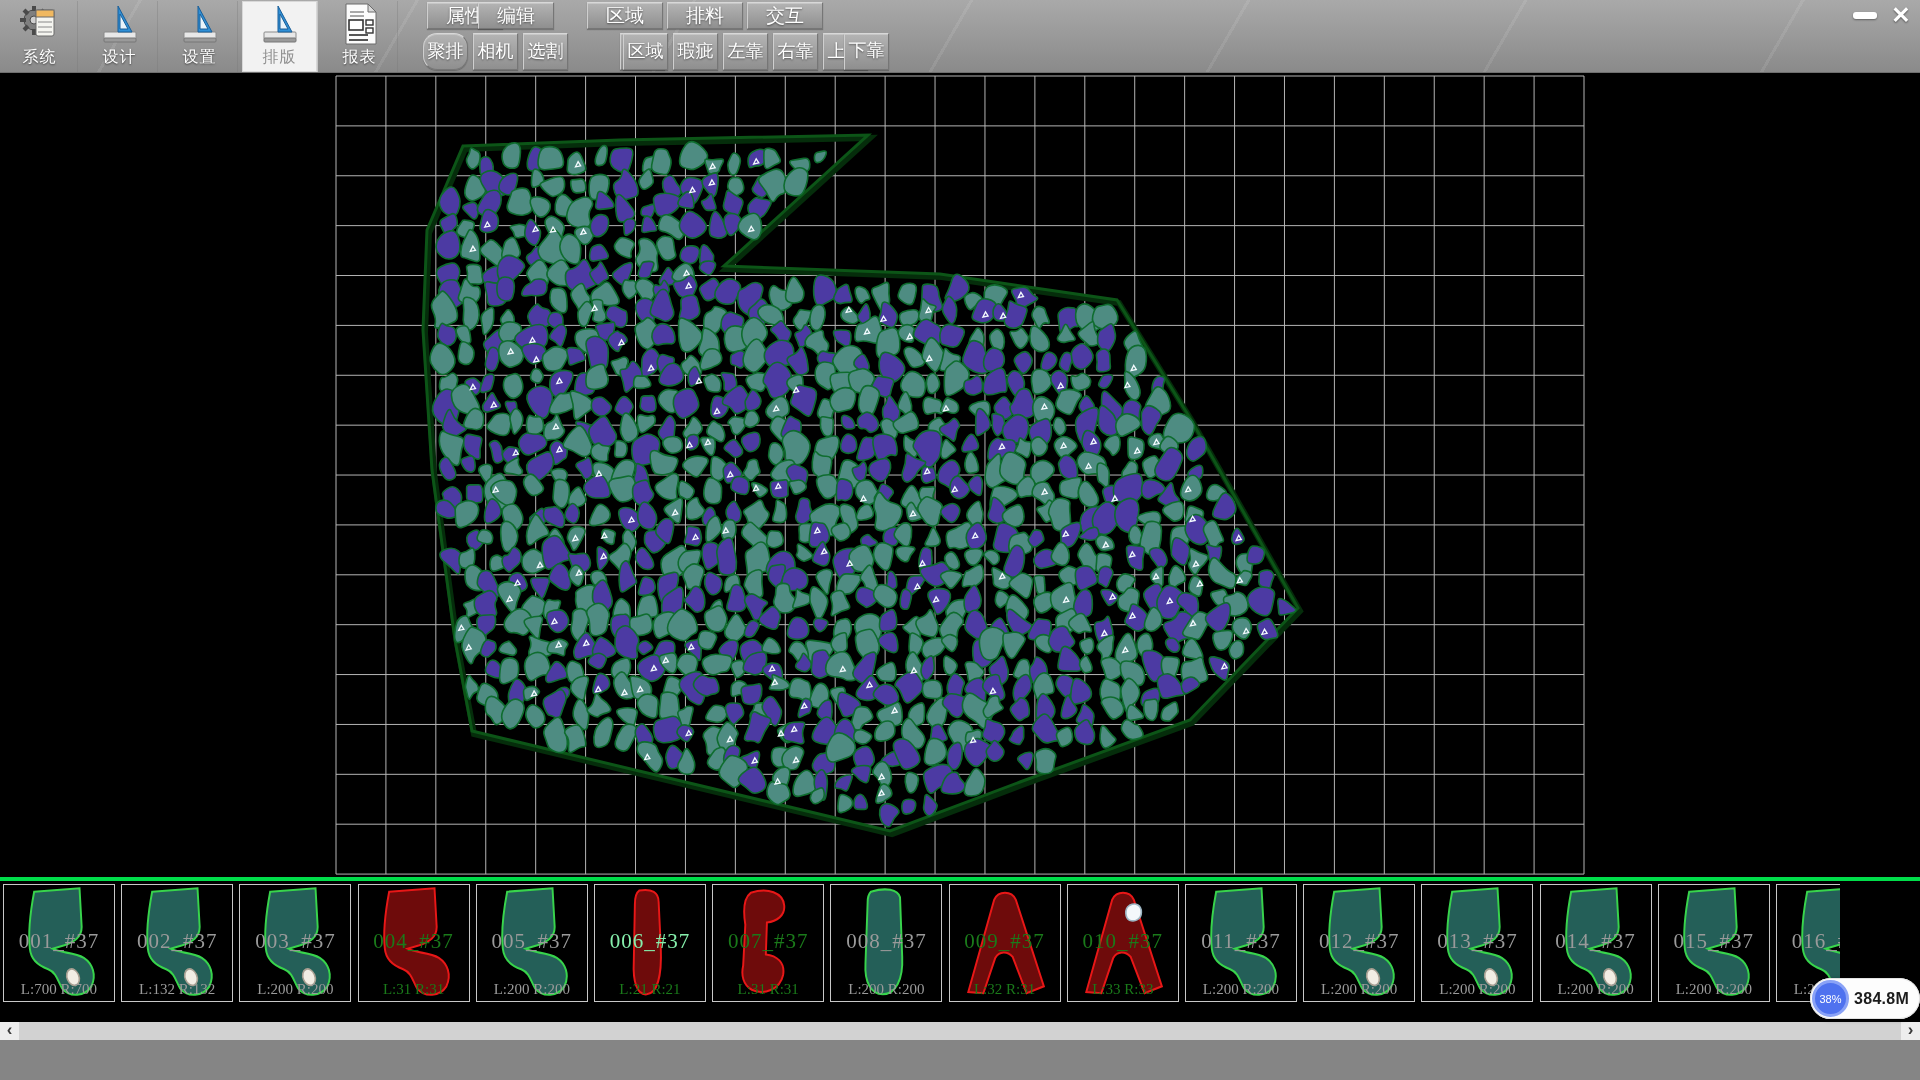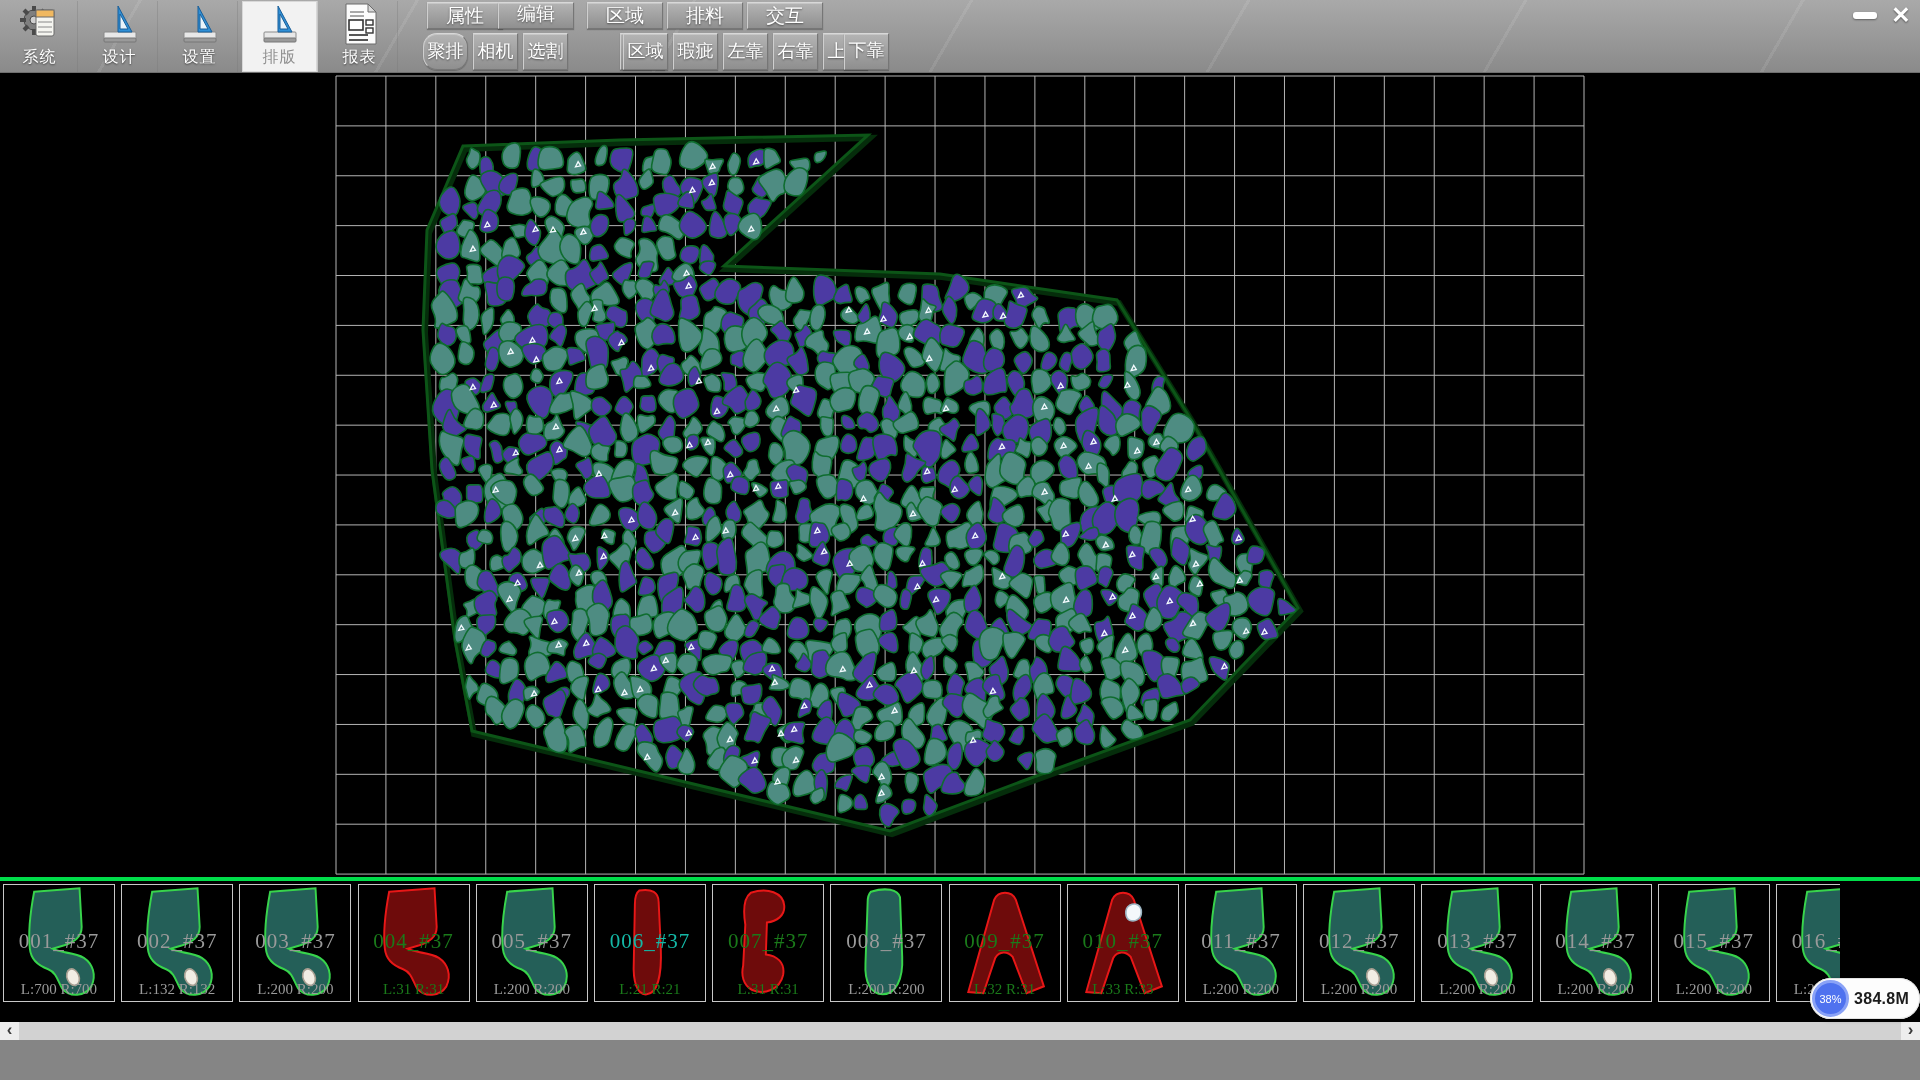--- a/index.html
+++ b/index.html
@@ -164,21 +164,21 @@
       <rect x="28" y="26" width="7" height="5" fill="#fff" stroke="#333" stroke-width="1.4"></rect>
       <line x1="11" y1="33" x2="30" y2="33" stroke="#555" stroke-width="2"></line>
       <line x1="11" y1="38" x2="30" y2="38" stroke="#555" stroke-width="2"></line>
             </g>
           </svg></div>
                  <div class="lbl">报表</div>
       </div>
     </div>
   <div id="menuButtons">
       <div class="bevelbtn menu-btn" style="left: 427px;">属性</div>
-      <div class="bevelbtn menu-btn" style="left: 498px; font-family: Liberation Mono, monospace;">编辑</div>
+      <div class="bevelbtn menu-btn" style="left: 478px;">编辑</div>
       <div class="bevelbtn menu-btn" style="left: 587px;">区域</div>
       <div class="bevelbtn menu-btn" style="left: 667px;">排料</div>
       <div class="bevelbtn menu-btn" style="left: 747px;">交互</div>
     </div>
   <div id="actionButtons">
       <div class="bevelbtn action-btn" style="left: 423px; border-radius: 14px;">聚排</div>
       <div class="bevelbtn action-btn" style="left: 473px;">相机</div>
       <div class="bevelbtn action-btn" style="left: 523px;">选割</div>
       <div class="bevelbtn action-btn" style="left: 573px; margin-left: 47px;">全割</div>
       <div class="bevelbtn action-btn" style="left: 623px;">区域</div>
@@ -1260,21 +1260,21 @@
       <svg viewBox="0 0 100 100" preserveAspectRatio="none">
        <path d="M27,5 L69,2 L71,36 C71,45 64,49 55,52 L44,55 C52,59 64,58 73,63 C81,68 85,78 80,88 C74,97 60,98 53,90 C49,84 48,76 40,73 C31,70 24,65 23,55 C21,38 24,20 27,5 Z" fill="#245f58" stroke="#38d44c" stroke-width="1.8"></path>
      </svg>
      <div class="tlabel" style="color: rgb(154, 154, 154);">005_#37</div>
      <div class="tcounts" style="color: rgb(154, 154, 154);">L:200 R:200</div>
     </div>
     <div class="tile" style="left: 594px;">
       <svg viewBox="0 0 100 100" preserveAspectRatio="none">
        <path d="M40,4 C52,2 58,6 58,14 L60,54 C61,78 57,94 47,95 C38,96 34,84 35,66 L36,16 C36,9 37,6 40,4 Z" fill="#6e0b0b" stroke="#e81717" stroke-width="1.8"></path>
      </svg>
-     <div class="tlabel" style="color: #14b8a6;">006_#37</div>
+     <div class="tlabel" style="color: #86efac;">006_#37</div>
      <div class="tcounts" style="color: rgb(26, 122, 26);">L:21 R:21</div>
     </div>
     <div class="tile" style="left: 712.2px;">
       <svg viewBox="0 0 100 100" preserveAspectRatio="none">
        <path d="M34,6 C50,1 64,6 65,17 C66,26 58,31 49,32 L48,60 C58,61 66,67 64,78 C61,91 46,96 35,91 C27,87 25,78 27,70 L29,34 C27,22 27,11 34,6 Z" fill="#6e0b0b" stroke="#e81717" stroke-width="1.8"></path>
      </svg>
      <div class="tlabel" style="color: rgb(26, 122, 26);">007_#37</div>
      <div class="tcounts" style="color: rgb(26, 122, 26);">L:31 R:31</div>
     </div>
     <div class="tile" style="left: 830.4px;">

